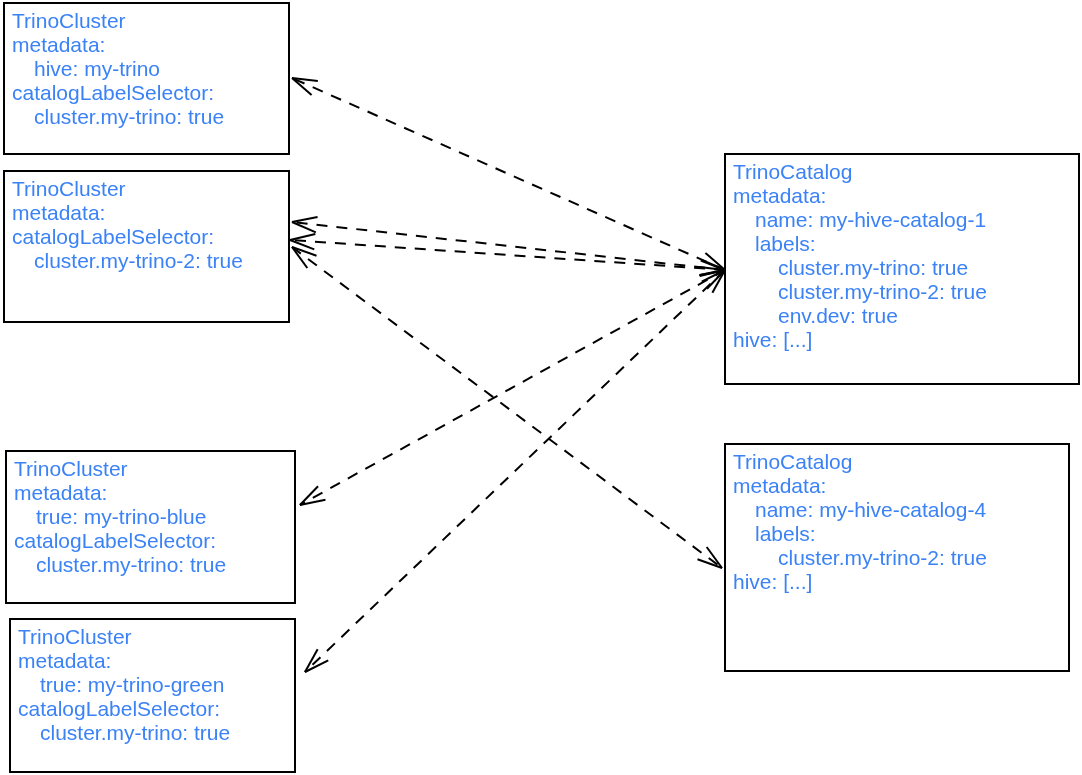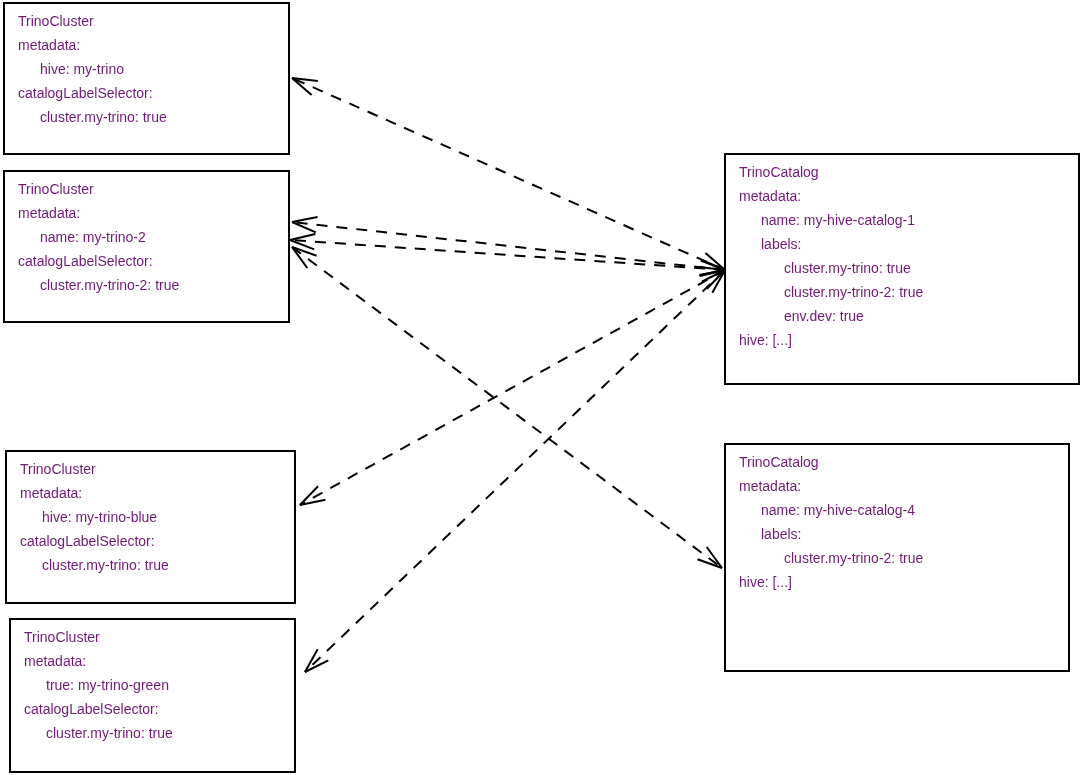--- a/index.html
+++ b/index.html
@@ -18,25 +18,25 @@
   .node-box {
     position: absolute;
     box-sizing: border-box;
     background: #ffffff;
     border: 2px solid #000000;
     z-index: 2;
   }
   .node-text {
     position: absolute;
     top: 5px;
-    left: 13px;
+    left: 7px;
     right: 4px;
-    font-size: 14px;
+    font-size: 21px;
     line-height: 24px;
-    color: #701a75;
+    color: #3b82f6;
     white-space: pre;
   }
   .line {
     display: block;
     white-space: pre;
   }
   .ind-0 { padding-left: 0px; }
   .ind-1 { padding-left: 22px; }
   .ind-2 { padding-left: 45px; }
   #edge-layer {
@@ -96,25 +96,25 @@
         <line x1="292" y1="247" x2="316.5006349585539" y2="255.70165999264995" stroke="#000000" stroke-width="2"></line>
         <line x1="292" y1="247" x2="307.30791979830315" y2="268.01588902351546" stroke="#000000" stroke-width="2"></line>
       </g>
     </svg>
 
   <div class="node-box" style="left: 3px; top: 2px; width: 287px; height: 153px; border-color: rgb(0, 0, 0);">
     <div class="node-text"><span class="line ind-0">TrinoCluster</span><span class="line ind-0">metadata:</span><span class="line ind-1">hive: my-trino</span><span class="line ind-0">catalogLabelSelector:</span><span class="line ind-1">cluster.my-trino: true</span></div>
   </div>
 
   <div class="node-box" style="left: 3px; top: 170px; width: 287px; height: 153px; border-color: rgb(0, 0, 0);">
-    <div class="node-text"><span class="line ind-0">TrinoCluster</span><span class="line ind-0">metadata:</span><span class="line ind-1">name: my-trino-2</span><span class="line ind-0">catalogLabelSelector:</span><span class="line ind-1">cluster.my-trino-2: true</span></div>
+    <div class="node-text"><span class="line ind-0">TrinoCluster</span><span class="line ind-0">metadata:</span><span class="line ind-0">catalogLabelSelector:</span><span class="line ind-1">cluster.my-trino-2: true</span></div>
   </div>
 
   <div class="node-box" style="left: 5px; top: 450px; width: 291px; height: 154px; border-color: rgb(0, 0, 0);">
-    <div class="node-text"><span class="line ind-0">TrinoCluster</span><span class="line ind-0">metadata:</span><span class="line ind-1">hive: my-trino-blue</span><span class="line ind-0">catalogLabelSelector:</span><span class="line ind-1">cluster.my-trino: true</span></div>
+    <div class="node-text"><span class="line ind-0">TrinoCluster</span><span class="line ind-0">metadata:</span><span class="line ind-1">true: my-trino-blue</span><span class="line ind-0">catalogLabelSelector:</span><span class="line ind-1">cluster.my-trino: true</span></div>
   </div>
 
   <div class="node-box" style="left: 9px; top: 618px; width: 287px; height: 155px; border-color: rgb(0, 0, 0);">
     <div class="node-text"><span class="line ind-0">TrinoCluster</span><span class="line ind-0">metadata:</span><span class="line ind-1">true: my-trino-green</span><span class="line ind-0">catalogLabelSelector:</span><span class="line ind-1">cluster.my-trino: true</span></div>
   </div>
 
   <div class="node-box" style="left: 724px; top: 153px; width: 356px; height: 232px; border-color: rgb(0, 0, 0);">
     <div class="node-text"><span class="line ind-0">TrinoCatalog</span><span class="line ind-0">metadata:</span><span class="line ind-1">name: my-hive-catalog-1</span><span class="line ind-1">labels:</span><span class="line ind-2">cluster.my-trino: true</span><span class="line ind-2">cluster.my-trino-2: true</span><span class="line ind-2">env.dev: true</span><span class="line ind-0">hive: [...]</span></div>
   </div>
 

